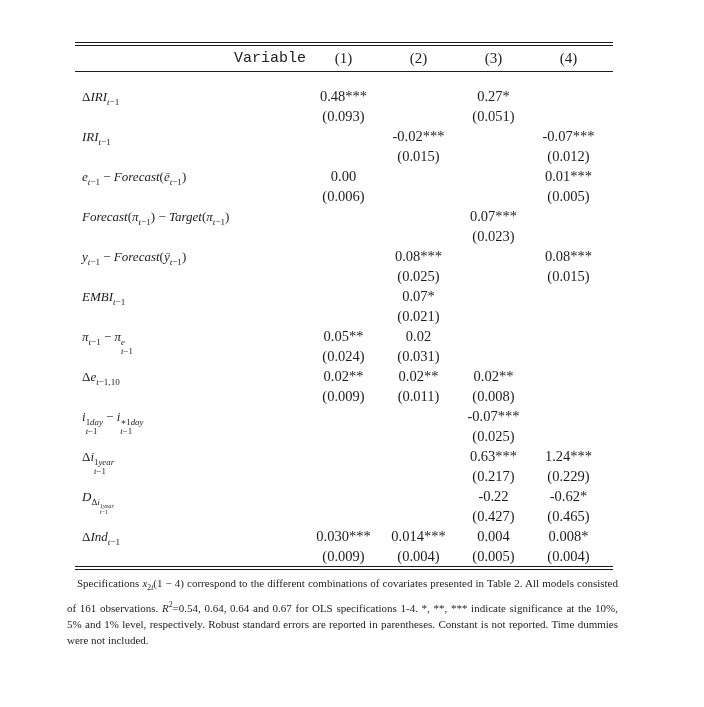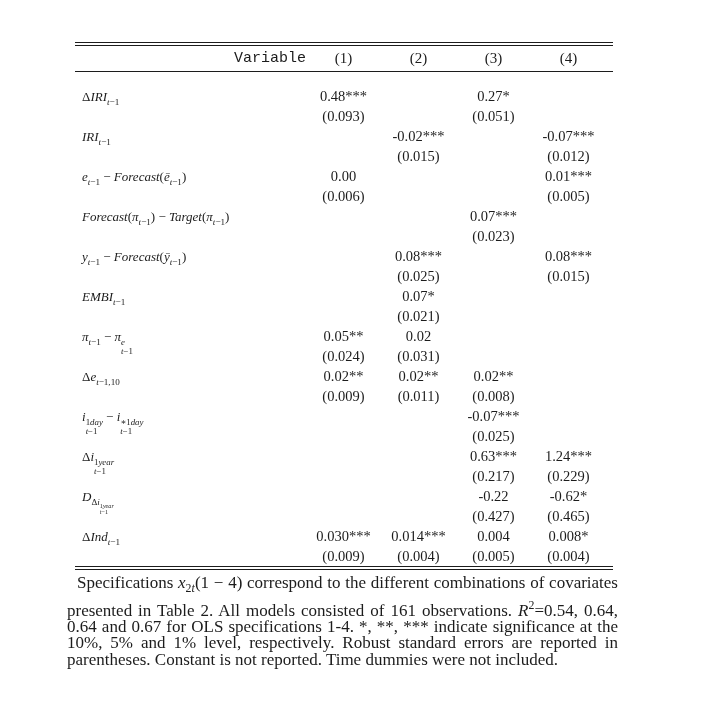--- a/index.html
+++ b/index.html
@@ -37,21 +37,21 @@
     height:20px;line-height:20px;text-align:center;padding:0;
     font-size:14.5px;white-space:nowrap;
   }
   td.lbl{
     text-align:left;padding-left:7px;vertical-align:top;
     font-size:13px;line-height:21px;
   }
   tr.spacer td{height:14px;line-height:14px;}
   .footnote{
     width:551px;margin:5px 0 8px 67px;
-    font-size:17px;line-height:16.4px;
+    font-size:11px;line-height:16.4px;
     text-align:justify;text-indent:10px;
   }
 </style>
 </head>
 <body>
 
 <div class="page">
 
 
   <div class="tablewrap">

